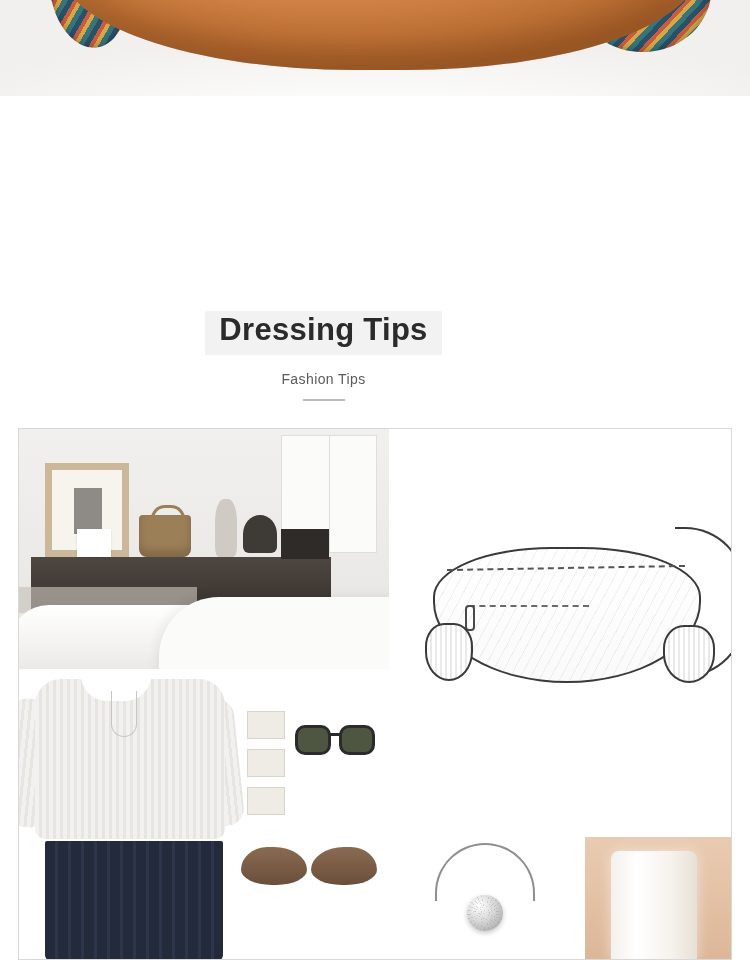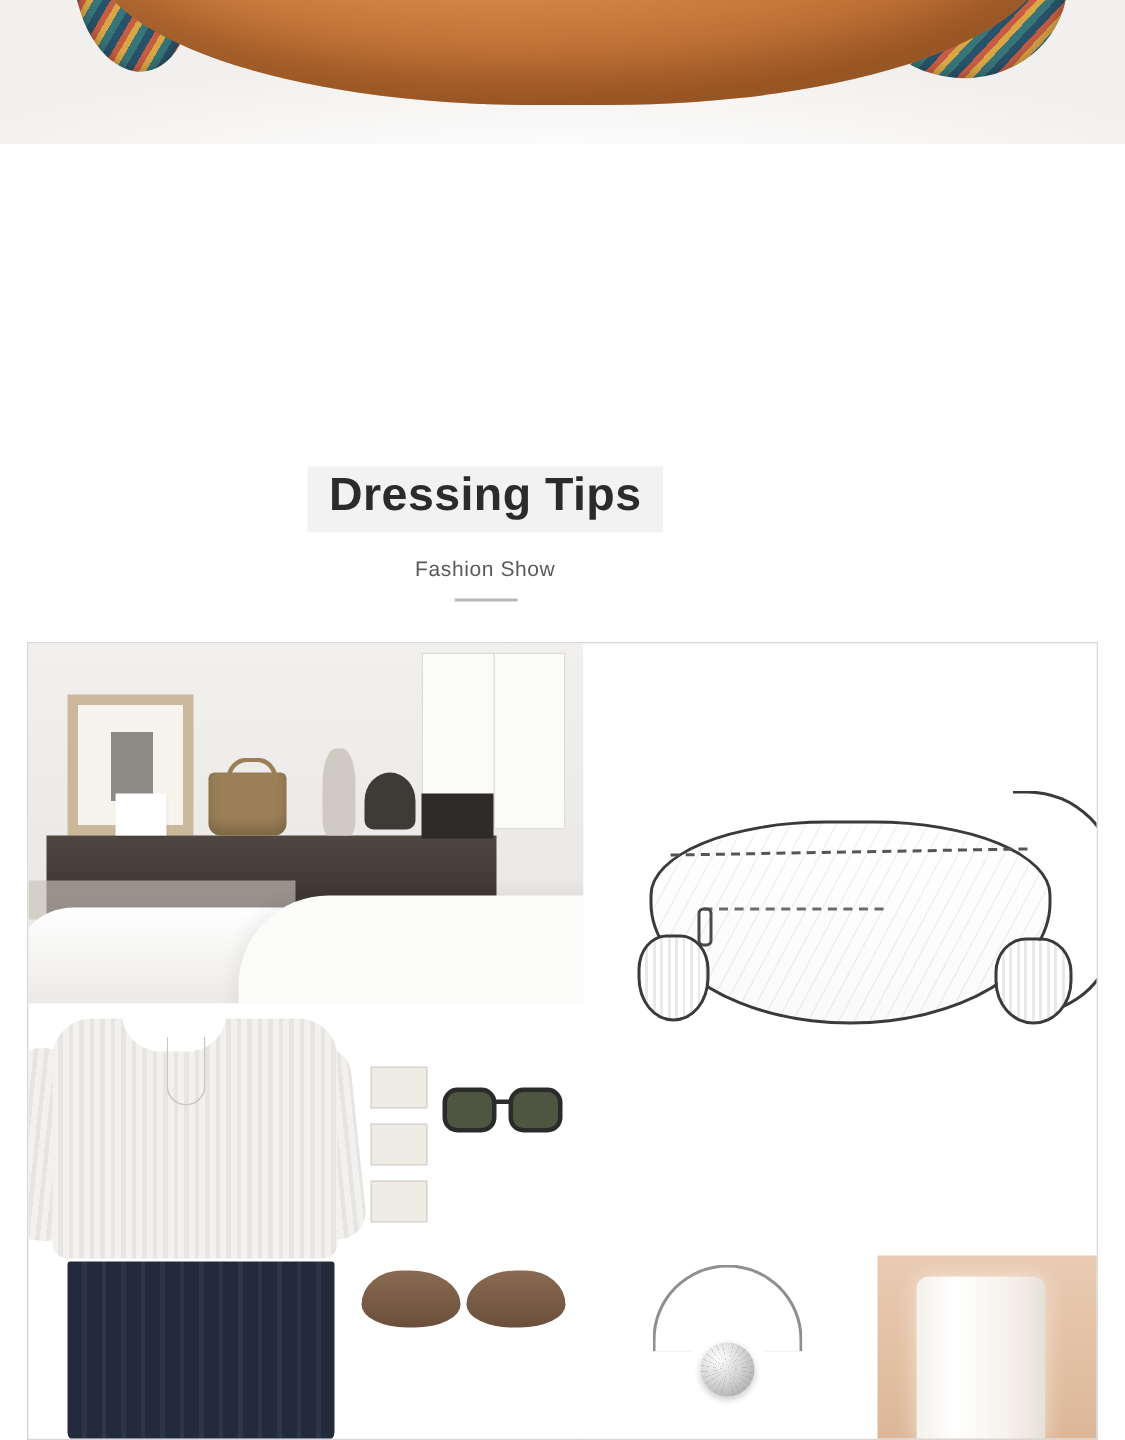--- a/index.html
+++ b/index.html
@@ -214,21 +214,21 @@
       
       
     </div>
   </div>
 
   <div class="title-wrap">
     <div class="title-main">
       <div class="title-highlight"></div>
       <span>Dressing Tips</span>
     </div>
-    <div class="subtitle">Fashion Show</div>
+    <div class="subtitle">Fashion Tips</div>
     <div class="rule"></div>
   </div>
 
   <div class="collage">
 
     <div class="cell bedroom">
       <div class="bd-wall"></div>
       <div class="bd-window"></div>
       <div class="bd-frame">
         <div class="bd-frame-in"></div>

